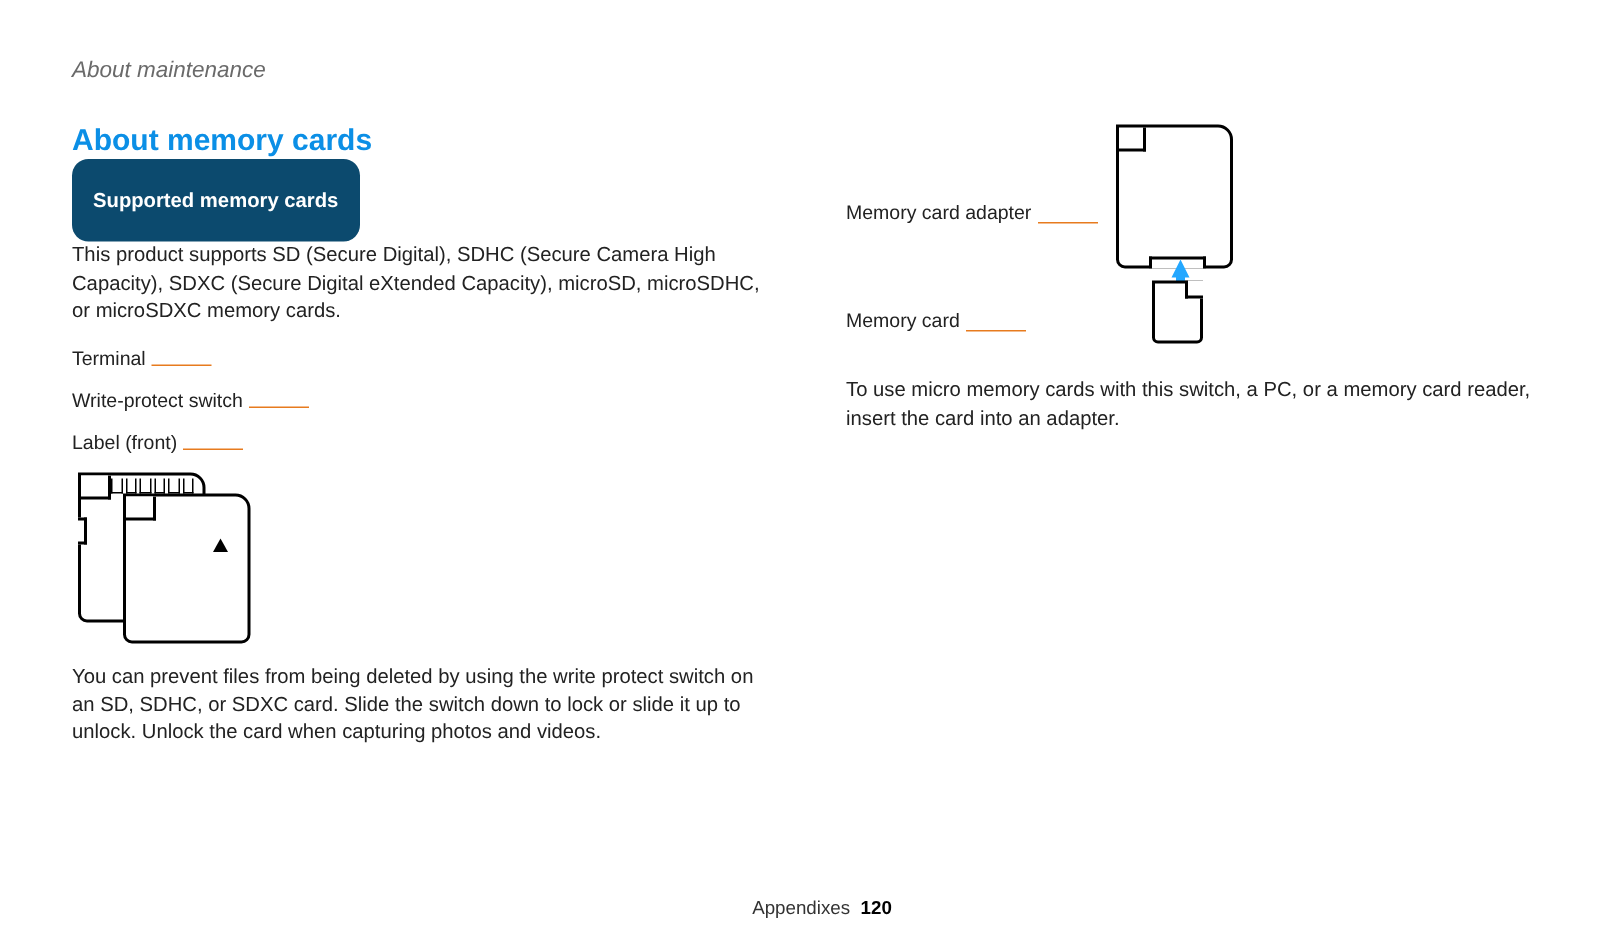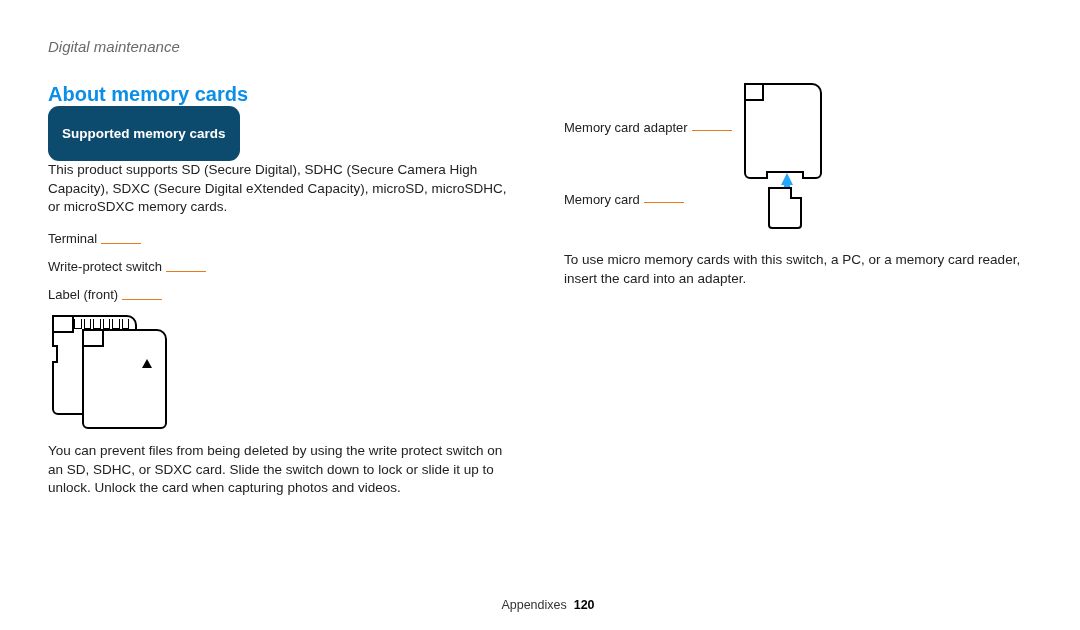--- a/index.html
+++ b/index.html
@@ -112,21 +112,21 @@
     display: flex;
     align-items: flex-start;
     gap: 6px;
     margin: 0 0 18px 0;
   }
   .fig2-labels {
     text-align: right;
     font-size: 13px;
     line-height: 1.1;
   }
-  .fig2-row { display: flex; align-items: flex-start; gap: 4px; height: 28px; }
+  .fig2-row { display: flex; align-items: flex-end; gap: 4px; height: 28px; }
   .adapter-stack { position: relative; width: 100px; height: 150px; }
   .adapter {
     position: absolute; top: 0; left: 6px;
     width: 78px; height: 96px;
     border: 2px solid #000; background: #fff;
     border-radius: 0 10px 6px 6px;
   }
   .adapter::before {
     content: "";
     position: absolute; top: 0; left: 0;
@@ -173,21 +173,21 @@
     bottom: 18px; left: 16px; right: 0;
     text-align: center;
     font-size: 12.5px;
     color: #333;
   }
   .footer .pg { font-weight: 700; color: #000; }
 </style>
 </head>
 <body>
 
-<div class="breadcrumb">Digital maintenance</div>
+<div class="breadcrumb">About maintenance</div>
 
 <div class="columns">
   <div class="col">
     <h1 class="section-title">About memory cards</h1>
     <div class="pill">Supported memory cards</div>
     <p class="body">This product supports SD (Secure Digital), SDHC (Secure Camera High Capacity), SDXC (Secure Digital eXtended Capacity), microSD, microSDHC, or microSDXC memory cards.</p>
 
     <div class="fig1">
       <div class="fig1-labels">
         <div class="fig1-row">

